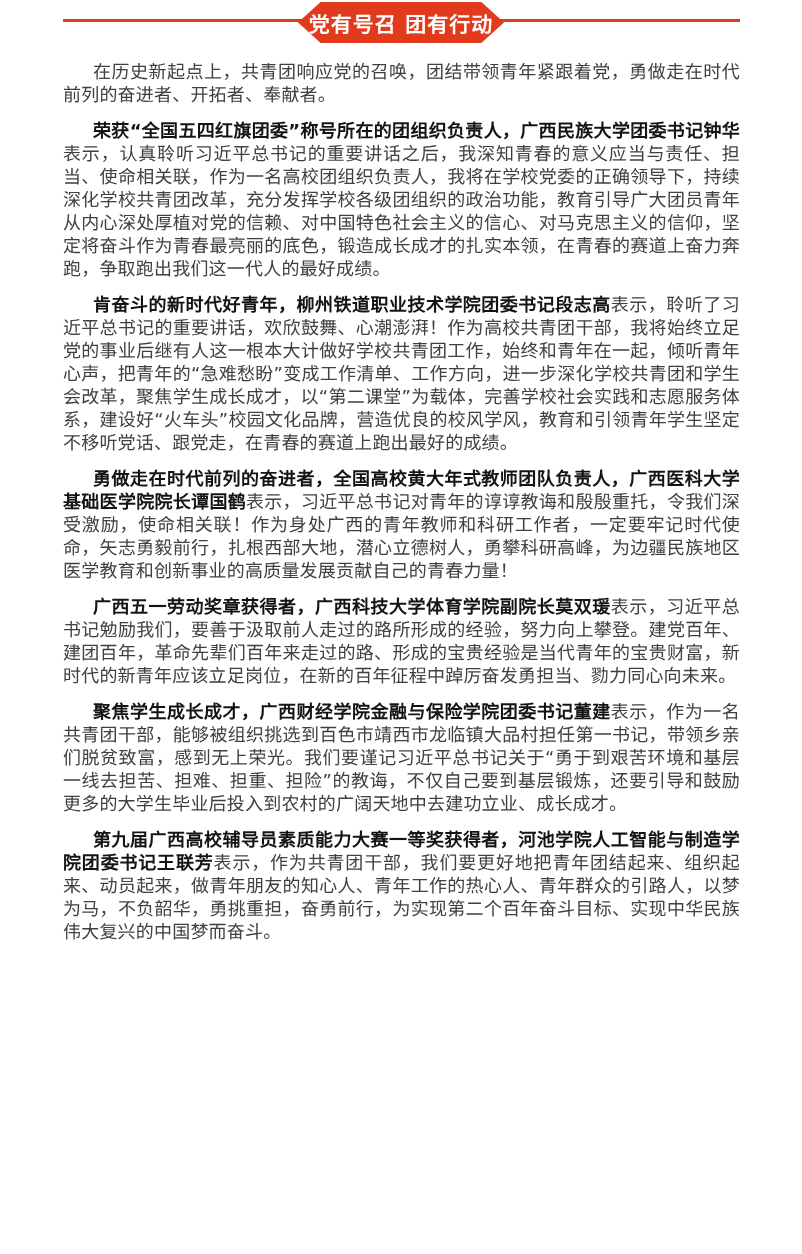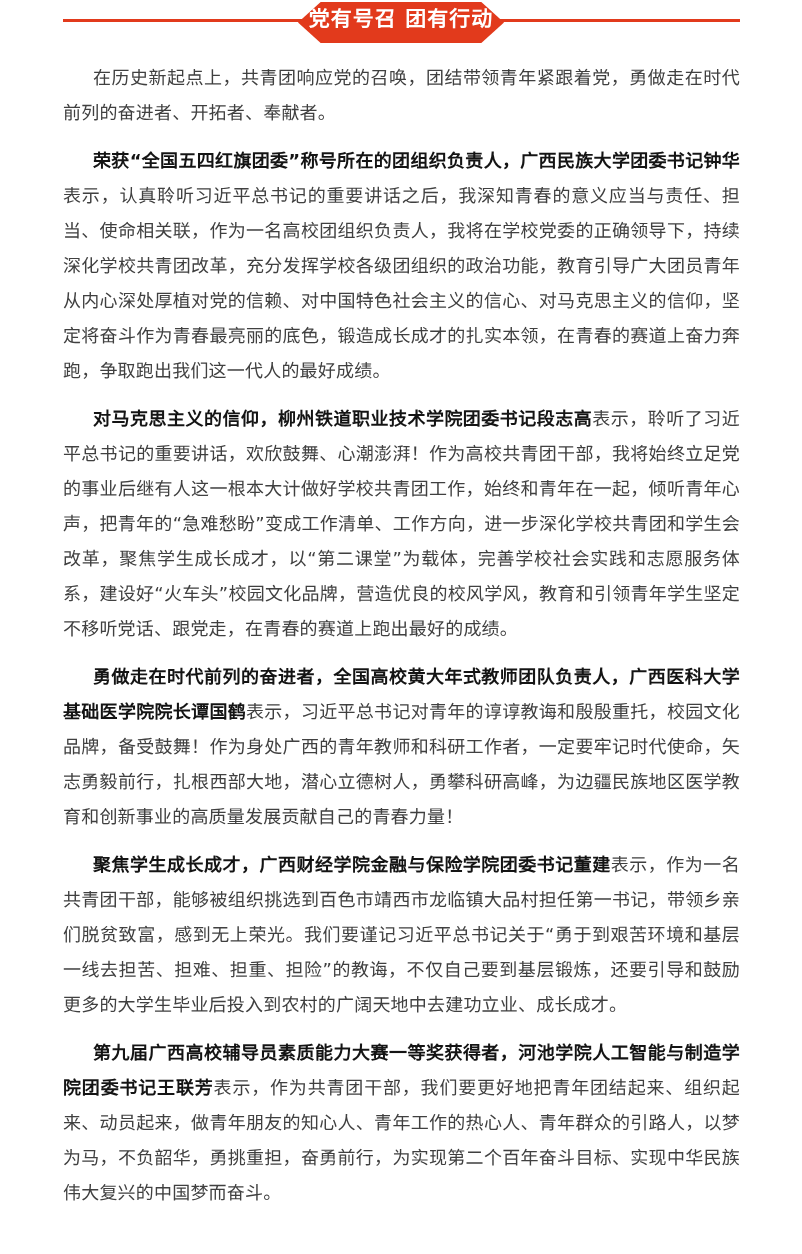--- a/index.html
+++ b/index.html
@@ -29,38 +29,38 @@
   .banner-ribbon {
     position: absolute;
     left: 50%;
     top: 2px;
     transform: translateX(-50%);
     width: 206px;
     height: 41px;
     background: var(--accent);
     clip-path: polygon(0 50%, 11% 0, 89% 0, 100% 50%, 89% 100%, 11% 100%);
     display: flex;
-    align-items: flex-start;
+    align-items: center;
     justify-content: center;
   }
   .banner-title {
     color: #ffffff;
     font-size: 21px;
     font-weight: bold;
     letter-spacing: 1px;
     white-space: nowrap;
   }
   
   .article {
     margin: 0 62px 0 63px;
     padding-top: 15px;
   }
   .article p {
     font-size: 18px;
-    line-height: 35px;
+    line-height: 23px;
     color: var(--body-text);
     text-align: justify;
     text-indent: 30px;
     margin-bottom: 13px;
     letter-spacing: 0.2px;
   }
   .article p strong {
     color: var(--strong-text);
     font-weight: bold;
   }
@@ -74,21 +74,22 @@
     <span class="banner-title">党有号召 团有行动</span>
   </div>
 </header>
 
 <main class="article">
   <p><strong></strong><span>在历史新起点上，共青团响应党的召唤，团结带领青年紧跟着党，勇做走在时代前列的奋进者、开拓者、奉献者。</span></p>
 
 
   <p><strong>荣获“全国五四红旗团委”称号所在的团组织负责人，广西民族大学团委书记钟华</strong><span>表示，认真聆听习近平总书记的重要讲话之后，我深知青春的意义应当与责任、担当、使命相关联，作为一名高校团组织负责人，我将在学校党委的正确领导下，持续深化学校共青团改革，充分发挥学校各级团组织的政治功能，教育引导广大团员青年从内心深处厚植对党的信赖、对中国特色社会主义的信心、对马克思主义的信仰，坚定将奋斗作为青春最亮丽的底色，锻造成长成才的扎实本领，在青春的赛道上奋力奔跑，争取跑出我们这一代人的最好成绩。</span></p>
 
-  <p><strong>对马克思主义的信仰，柳州铁道职业技术学院团委书记段志高</strong><span>表示，聆听了习近平总书记的重要讲话，欢欣鼓舞、心潮澎湃！作为高校共青团干部，我将始终立足党的事业后继有人这一根本大计做好学校共青团工作，始终和青年在一起，倾听青年心声，把青年的“急难愁盼”变成工作清单、工作方向，进一步深化学校共青团和学生会改革，聚焦学生成长成才，以“第二课堂”为载体，完善学校社会实践和志愿服务体系，建设好“火车头”校园文化品牌，营造优良的校风学风，教育和引领青年学生坚定不移听党话、跟党走，在青春的赛道上跑出最好的成绩。</span></p>
+  <p><strong>肯奋斗的新时代好青年，柳州铁道职业技术学院团委书记段志高</strong><span>表示，聆听了习近平总书记的重要讲话，欢欣鼓舞、心潮澎湃！作为高校共青团干部，我将始终立足党的事业后继有人这一根本大计做好学校共青团工作，始终和青年在一起，倾听青年心声，把青年的“急难愁盼”变成工作清单、工作方向，进一步深化学校共青团和学生会改革，聚焦学生成长成才，以“第二课堂”为载体，完善学校社会实践和志愿服务体系，建设好“火车头”校园文化品牌，营造优良的校风学风，教育和引领青年学生坚定不移听党话、跟党走，在青春的赛道上跑出最好的成绩。</span></p>
 
-  <p><strong>勇做走在时代前列的奋进者，全国高校黄大年式教师团队负责人，广西医科大学基础医学院院长谭国鹤</strong><span>表示，习近平总书记对青年的谆谆教诲和殷殷重托，校园文化品牌，备受鼓舞！作为身处广西的青年教师和科研工作者，一定要牢记时代使命，矢志勇毅前行，扎根西部大地，潜心立德树人，勇攀科研高峰，为边疆民族地区医学教育和创新事业的高质量发展贡献自己的青春力量！</span></p>
+  <p><strong>勇做走在时代前列的奋进者，全国高校黄大年式教师团队负责人，广西医科大学基础医学院院长谭国鹤</strong><span>表示，习近平总书记对青年的谆谆教诲和殷殷重托，令我们深受激励，使命相关联！作为身处广西的青年教师和科研工作者，一定要牢记时代使命，矢志勇毅前行，扎根西部大地，潜心立德树人，勇攀科研高峰，为边疆民族地区医学教育和创新事业的高质量发展贡献自己的青春力量！</span></p>
 
+  <p><strong>广西五一劳动奖章获得者，广西科技大学体育学院副院长莫双瑗</strong><span>表示，习近平总书记勉励我们，要善于汲取前人走过的路所形成的经验，努力向上攀登。建党百年、建团百年，革命先辈们百年来走过的路、形成的宝贵经验是当代青年的宝贵财富，新时代的新青年应该立足岗位，在新的百年征程中踔厉奋发勇担当、勠力同心向未来。</span></p>
 
   <p><strong>聚焦学生成长成才，广西财经学院金融与保险学院团委书记董建</strong><span>表示，作为一名共青团干部，能够被组织挑选到百色市靖西市龙临镇大品村担任第一书记，带领乡亲们脱贫致富，感到无上荣光。我们要谨记习近平总书记关于“勇于到艰苦环境和基层一线去担苦、担难、担重、担险”的教诲，不仅自己要到基层锻炼，还要引导和鼓励更多的大学生毕业后投入到农村的广阔天地中去建功立业、成长成才。</span></p>
 
   <p><strong>第九届广西高校辅导员素质能力大赛一等奖获得者，河池学院人工智能与制造学院团委书记王联芳</strong><span>表示，作为共青团干部，我们要更好地把青年团结起来、组织起来、动员起来，做青年朋友的知心人、青年工作的热心人、青年群众的引路人，以梦为马，不负韶华，勇挑重担，奋勇前行，为实现第二个百年奋斗目标、实现中华民族伟大复兴的中国梦而奋斗。</span></p>
 </main>
 
 </body></html>

